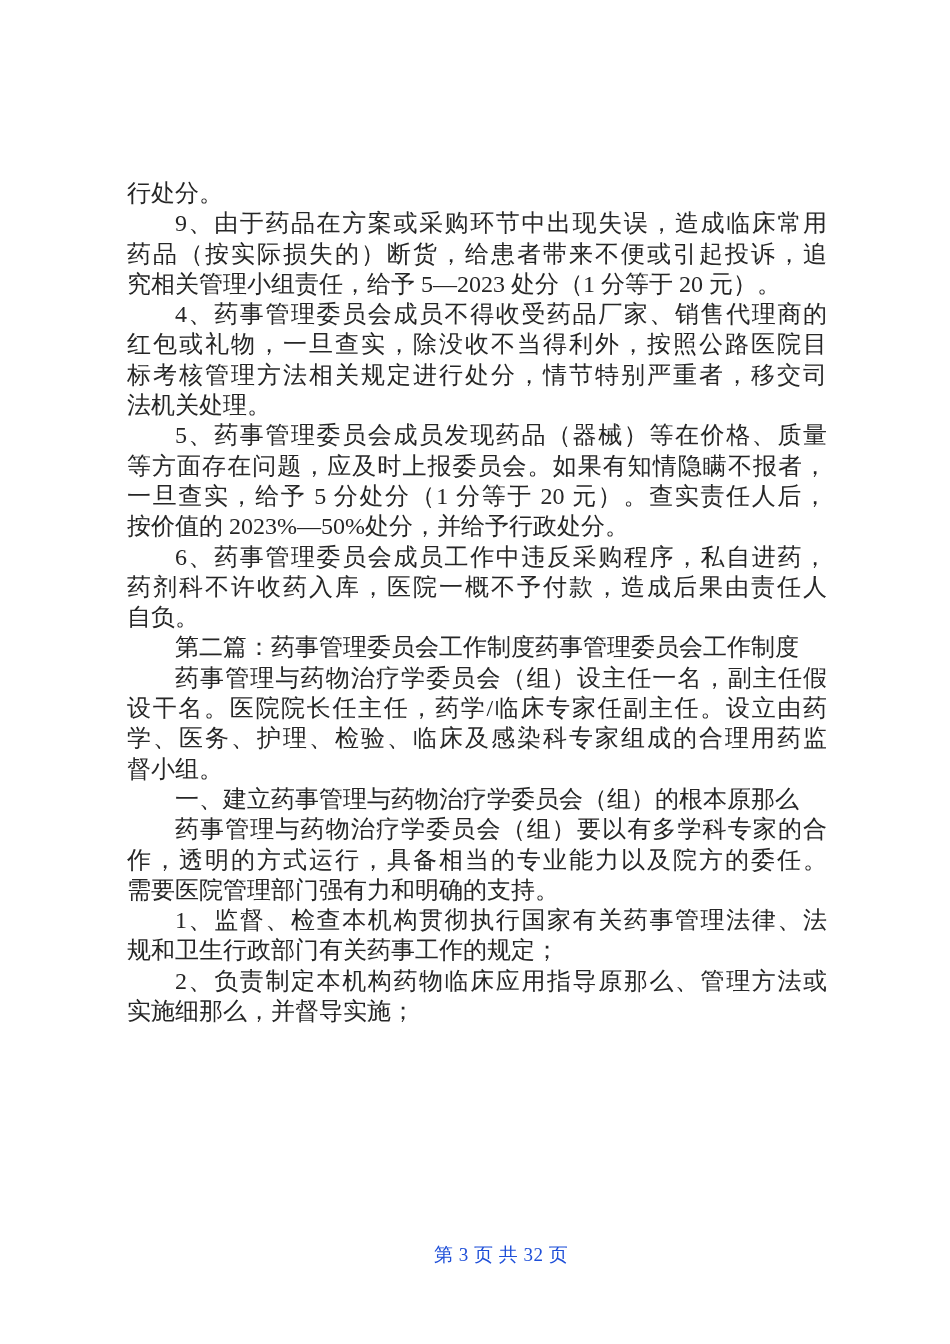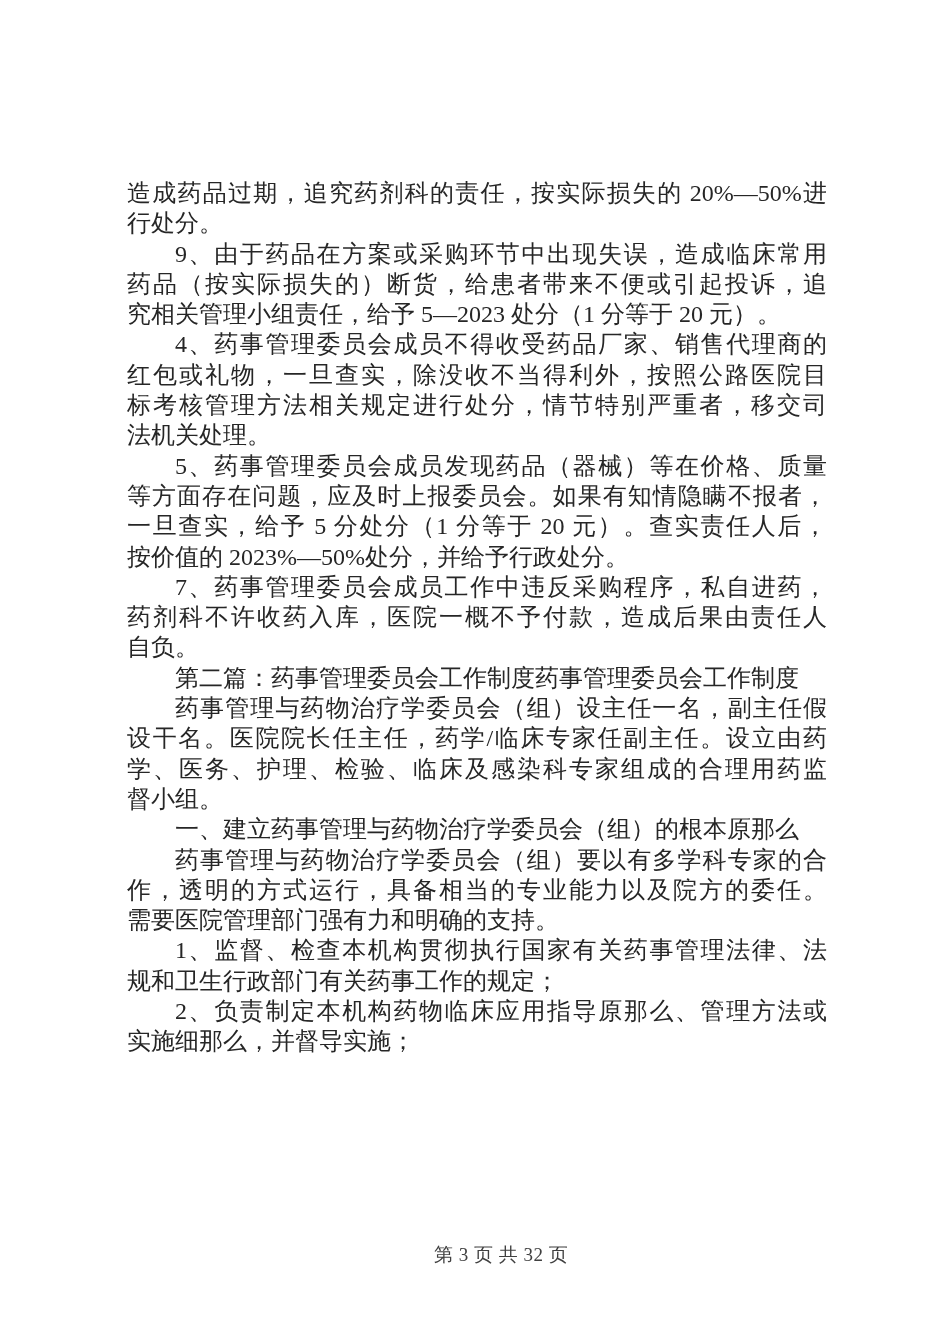--- a/index.html
+++ b/index.html
@@ -34,52 +34,51 @@
     text-indent: 48px;
   }
   .footer {
     position: absolute;
     top: 1242px;
     left: 0;
     width: 100%;
     text-align: center;
     font-size: 19px;
     letter-spacing: 0.5px;
-    color: #404040;
+    color: #1d4ed8;
   }
   .footer .page-number { position: relative; left: 26px; }
 </style>
 </head>
 <body>
 
 <div class="page">
   <div class="content">
       <div class="paragraph">
-        <div class="line">造成药品过期，追究药剂科的责任，按实际损失的 20%—50%进</div>
         <div class="line last">行处分。</div>
       </div>
       <div class="paragraph">
         <div class="line indent">9、由于药品在方案或采购环节中出现失误，造成临床常用</div>
         <div class="line">药品（按实际损失的）断货，给患者带来不便或引起投诉，追</div>
         <div class="line last">究相关管理小组责任，给予 5—2023 处分（1 分等于 20 元）。</div>
       </div>
       <div class="paragraph">
         <div class="line indent">4、药事管理委员会成员不得收受药品厂家、销售代理商的</div>
         <div class="line">红包或礼物，一旦查实，除没收不当得利外，按照公路医院目</div>
         <div class="line">标考核管理方法相关规定进行处分，情节特别严重者，移交司</div>
         <div class="line last">法机关处理。</div>
       </div>
       <div class="paragraph">
         <div class="line indent">5、药事管理委员会成员发现药品（器械）等在价格、质量</div>
         <div class="line">等方面存在问题，应及时上报委员会。如果有知情隐瞒不报者，</div>
         <div class="line">一旦查实，给予 5 分处分（1 分等于 20 元）。查实责任人后，</div>
         <div class="line last">按价值的 2023%—50%处分，并给予行政处分。</div>
       </div>
       <div class="paragraph">
-        <div class="line indent">7、药事管理委员会成员工作中违反采购程序，私自进药，</div>
+        <div class="line indent">6、药事管理委员会成员工作中违反采购程序，私自进药，</div>
         <div class="line">药剂科不许收药入库，医院一概不予付款，造成后果由责任人</div>
         <div class="line last">自负。</div>
       </div>
       <div class="paragraph">
         <div class="line last indent">第二篇：药事管理委员会工作制度药事管理委员会工作制度</div>
       </div>
       <div class="paragraph">
         <div class="line indent">药事管理与药物治疗学委员会（组）设主任一名，副主任假</div>
         <div class="line">设干名。医院院长任主任，药学/临床专家任副主任。设立由药</div>
         <div class="line">学、医务、护理、检验、临床及感染科专家组成的合理用药监</div>

